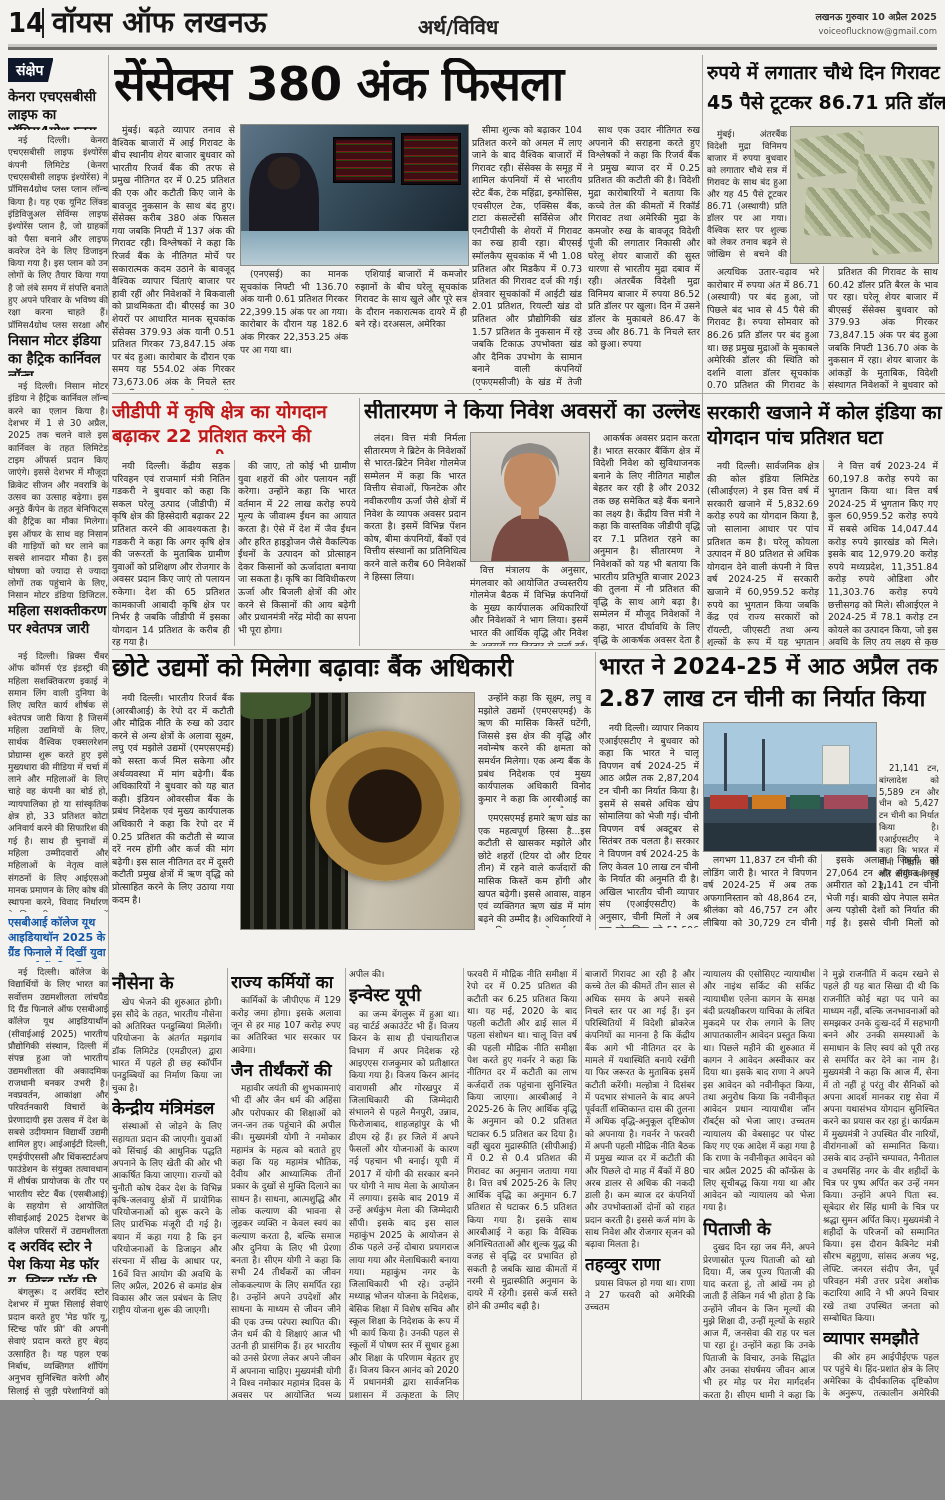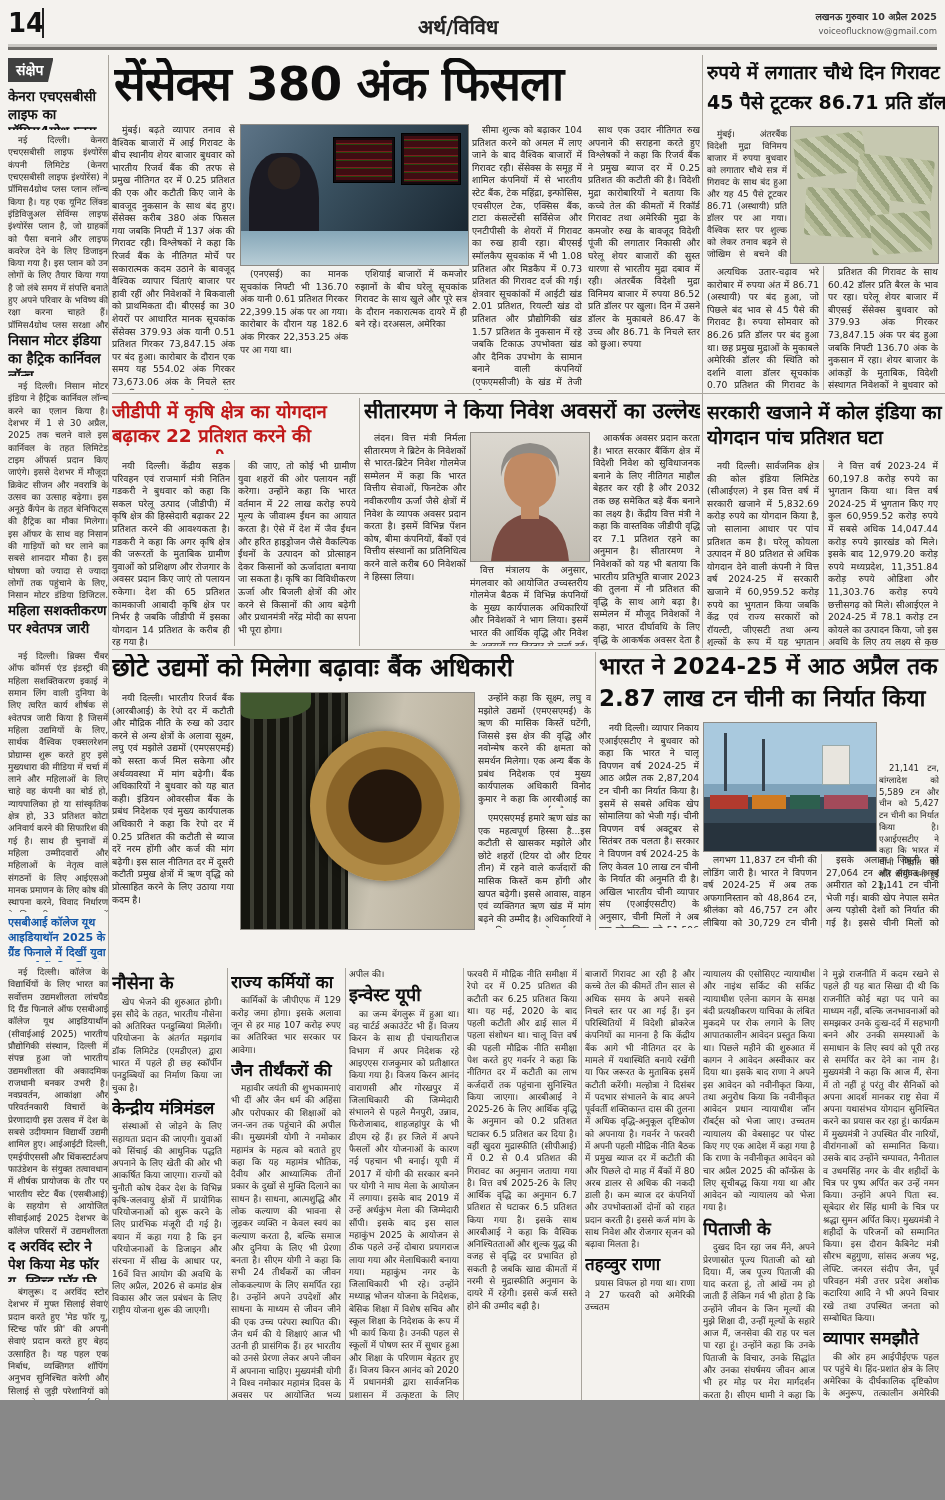--- a/index.html
+++ b/index.html
@@ -8,21 +8,21 @@
   .vrule{position:absolute;width:1px;background:#a8a49c;}
   .hrule{position:absolute;height:1px;background:#a8a49c;}
   
   .mast-num{font-size:26px;font-weight:bold;color:#111;}
   .mast-name{font-size:29px;font-weight:bold;color:#161616;letter-spacing:0;line-height:1;}
   .mast-sec{font-size:20px;font-weight:bold;color:#222;}
   .mast-date{font-size:9.5px;color:#333;text-align:right;line-height:1.4;font-weight:bold;}
   .mast-mail{font-size:8.5px;color:#555;text-align:right;}
   .mast-rule{position:absolute;left:8px;right:8px;top:44px;height:6px;background:linear-gradient(#c9c7c2 0 3px,#6f6d69 3px 6px);}
   
-  .briefs-label{background:#404040;color:#fff;font-size:14px;font-weight:bold;padding:2px 10px 3px 8px;display:inline-block;clip-path:polygon(0 0,100% 0,88% 100%,0 100%);}
+  .briefs-label{background:#0f172a;color:#fff;font-size:14px;font-weight:bold;padding:2px 10px 3px 8px;display:inline-block;clip-path:polygon(0 0,100% 0,88% 100%,0 100%);}
   .brief-title{font-size:13.5px;font-weight:bold;line-height:1.3;color:#111;}
   .brief-title.blue{color:#1558a7;font-size:11px;line-height:1.35;}
   .btext{font-size:8.8px;line-height:1.4;text-align:justify;color:#26241f;overflow:hidden;}
   .btext p{margin:0;text-indent:10px;}
   
   .tcol{position:absolute;font-size:9.2px;line-height:1.37;text-align:justify;color:#24221e;overflow:hidden;}
   .tcol p{margin:0;text-indent:10px;}
   .hl{position:absolute;font-weight:bold;color:#0e0e0e;line-height:1.12;overflow:hidden;}
   .hl.red{color:#c01818;}
   
@@ -48,20 +48,21 @@
   .footer-strip{position:absolute;background:#c9c7c2;border:1px solid #aaa8a3;}
 </style>
 </head>
 <body>
 
 <div class="page">
 
   <div class="abs" style="left:8px;top:6px;width:929px;height:38px;">
     <span class="mast-num abs" style="left:0;top:2px;">14</span>
     <span class="abs" style="left:34px;top:2px;width:2px;height:30px;background:#222;"></span>
+    <span class="mast-name abs" style="left:44px;top:2px;">वॉयस ऑफ लखनऊ</span>
     <span class="mast-sec abs" style="left:410px;top:7px;text-align:right;">अर्थ/विविध</span>
     <span class="mast-date abs" style="right:0;top: 4px;">लखनऊ गुरुवार 10 अप्रैल 2025</span>
     <span class="mast-mail abs" style="right:0;top:20px;">voiceoflucknow@gmail.com</span>
   </div>
   <div class="mast-rule"></div>
 
   <div class="vrule" style="left:108px;top:55px;height:1421px;"></div>
   <div class="vrule" style="left:702px;top:55px;height:593px;"></div>
   <div class="vrule" style="left:595px;top:652px;height:278px;"></div>
   <div class="vrule" style="left:359px;top:398px;height:248px;"></div>

